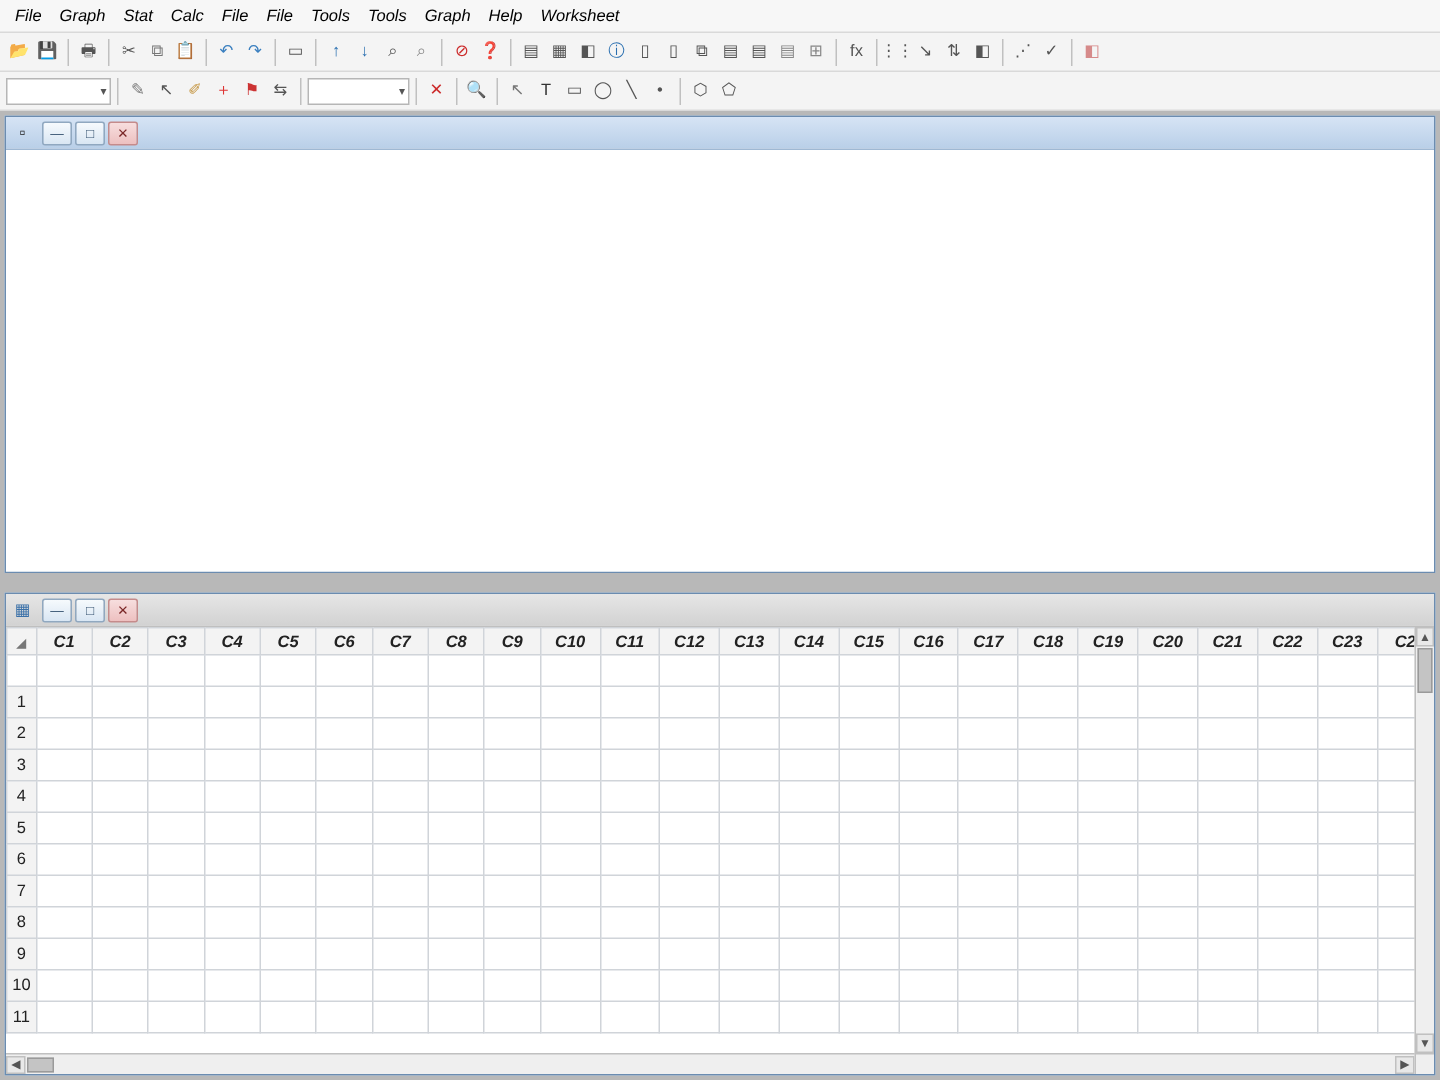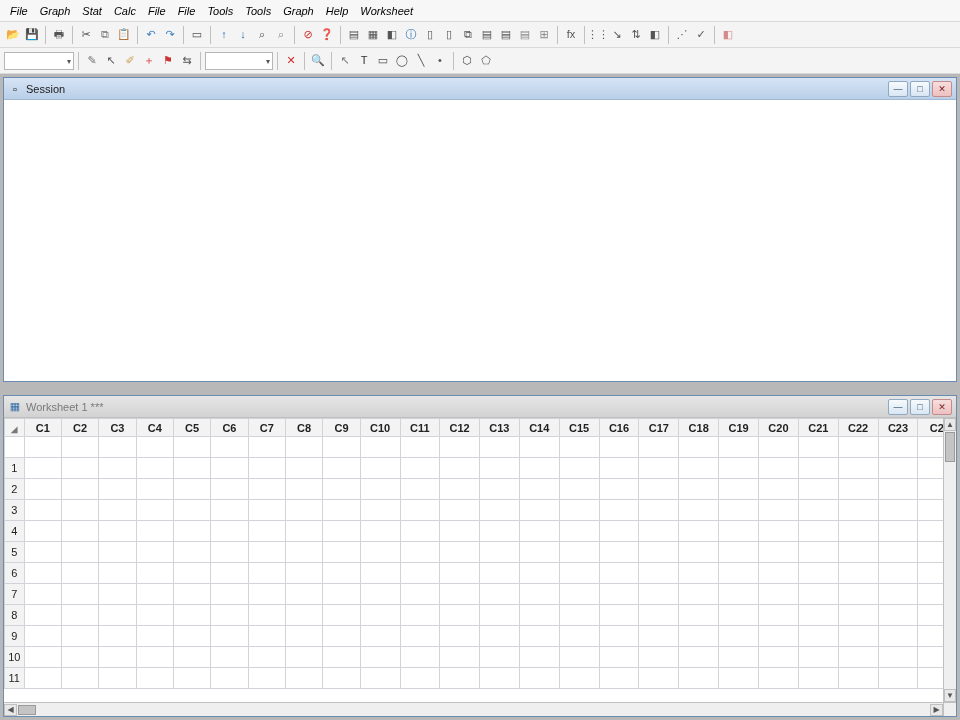--- a/index.html
+++ b/index.html
@@ -216,20 +216,21 @@
     padding: 0;
     text-align: center;
     background: #fff;
   }
   table.sheet th.colhead {
     background: #f3f3f3;
     font-weight: 600;
     height: 18px;
     width: 53px;
     color:#222;
+    font-style:italic;
   }
   table.sheet th.rowhead {
     background: #f3f3f3;
     font-weight: 400;
     width: 24px;
     text-align: center;
     color:#222;
   }
   table.sheet th.cornerhead {
     background:#f3f3f3;
@@ -340,32 +341,30 @@
     <div class="tsep"></div>
     <div class="tbtn" style="color: rgb(85, 85, 85);">⬡</div>
     <div class="tbtn" style="color: rgb(85, 85, 85);">⬠</div>
   </div>
 
 <div class="workspace">
 
   <div class="mdi-window session-window">
     <div class="mdi-titlebar">
       <span class="mdi-title-icon">▫</span>
-      <span class="mdi-title">Session</span>
       <div class="mdi-win-btn">—</div>
       <div class="mdi-win-btn">□</div>
       <div class="mdi-win-btn close">✕</div>
     </div>
     <div class="mdi-body"></div>
   </div>
 
   <div class="mdi-window worksheet-window">
     <div class="mdi-titlebar inactive">
       <span class="mdi-title-icon" style="color:#3a70a8">▦</span>
-      <span class="mdi-title">Worksheet 1 ***</span>
       <div class="mdi-win-btn">—</div>
       <div class="mdi-win-btn">□</div>
       <div class="mdi-win-btn close">✕</div>
     </div>
     <div class="mdi-body">
       <div class="worksheet-grid-wrap">
         <table class="sheet" id="sheet">
             <tbody>
               <tr>
                 <th class="cornerhead"><span class="tri">◢</span></th>

